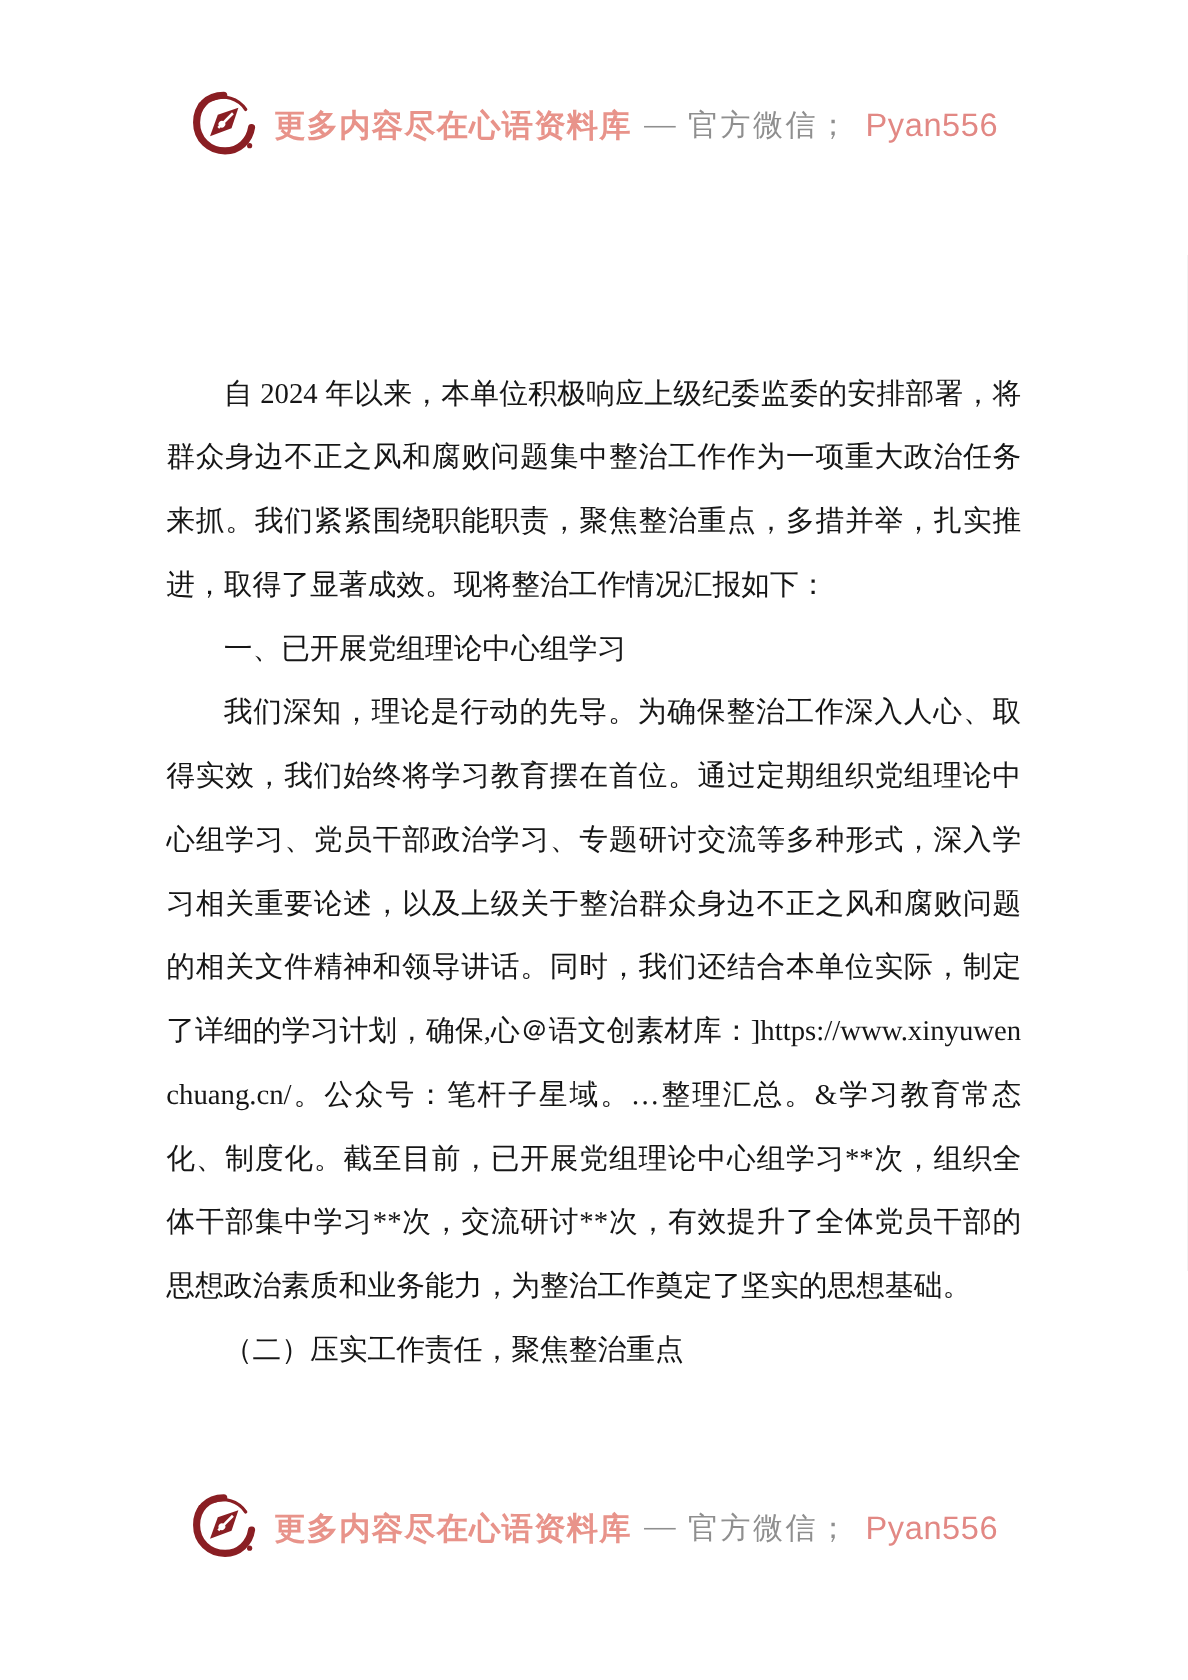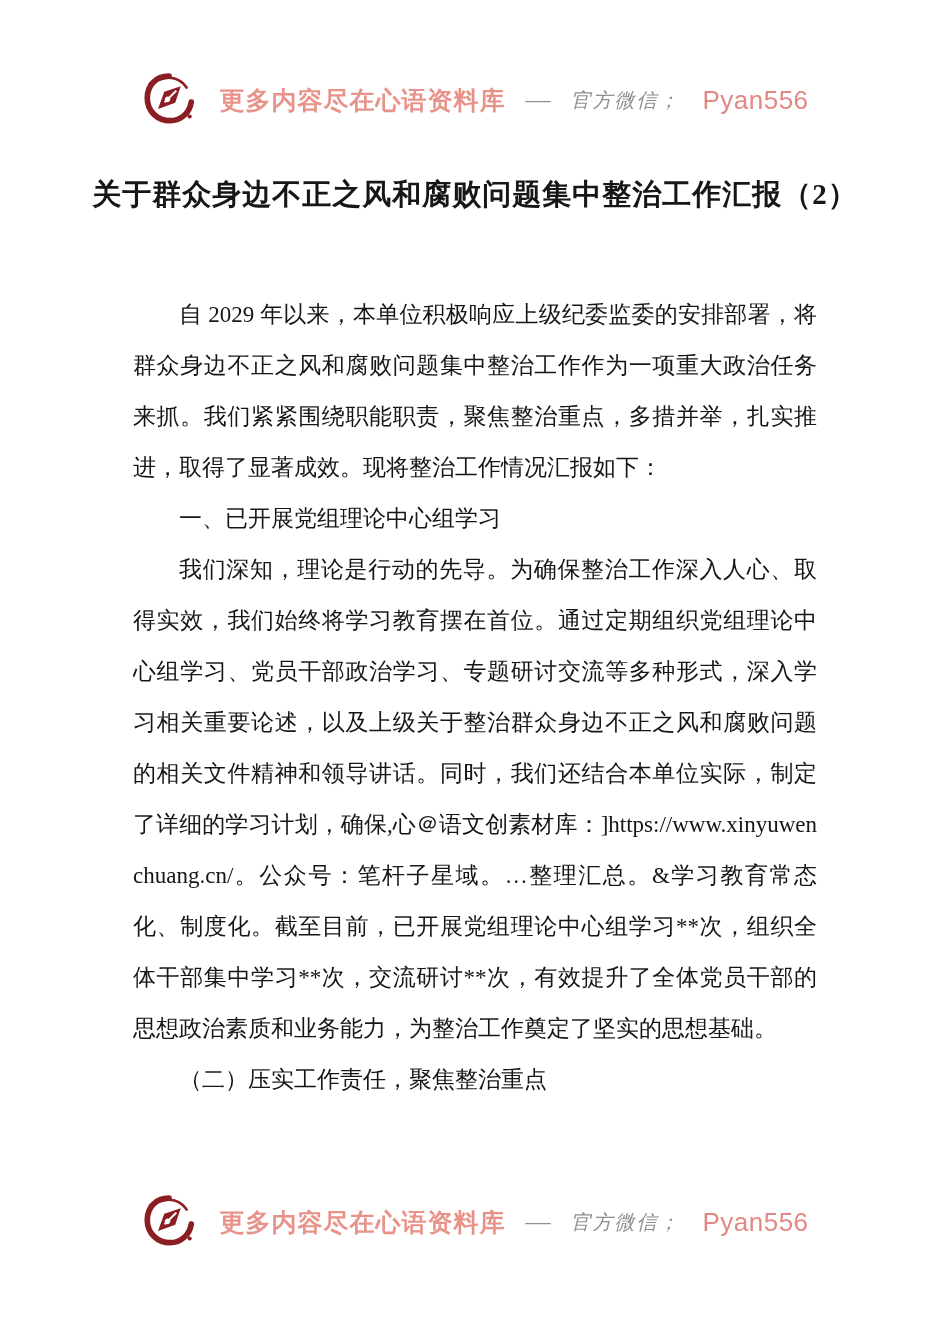--- a/index.html
+++ b/index.html
@@ -15,21 +15,21 @@
   }
 
   
   .brand-row {
     position: absolute;
     left: 0;
     width: 100%;
     display: flex;
     justify-content: center;
     align-items: center;
-    gap: 22px;
+    gap: 12px;
     white-space: nowrap;
   }
   .brand-row.header { top: 70px; }
   .brand-row.footer { top: 1192px; }
   .logo-wrap {
     width: 56px;
     height: 60px;
     display: inline-flex;
     align-items: center;
     justify-content: center;
@@ -41,22 +41,21 @@
     letter-spacing: 1px;
     color: var(--brand-salmon, #e8938a);
     font-family: "Liberation Serif", serif;
   }
   .brand-dash {
     font-size: 25px;
     color: var(--wechat-gray, #8f8f8f);
     margin: 0 -2px;
   }
   .wechat-label {
-    font-size: 20px;
-    font-style: italic;
+    font-size: 24px;
     color: var(--wechat-gray, #8f8f8f);
     font-family: "Liberation Serif", serif;
     letter-spacing: 2px;
   }
   .wechat-id {
     font-size: 26px;
     color: var(--wechat-id-salmon, #e28884);
     font-family: "Liberation Sans", sans-serif;
     letter-spacing: 0.5px;
   }
@@ -113,24 +112,23 @@
         <circle cx="47" cy="45" r="2" fill="#8a1e23"></circle>
         <circle cx="9" cy="13" r="1.6" fill="#8a1e23"></circle>
       </svg>
     </span>
     <span class="brand-text">更多内容尽在心语资料库</span>
     <span class="brand-dash">—</span>
     <span class="wechat-label">官方微信；</span>
     <span class="wechat-id">Pyan556</span>
   </div>
 
-  <h1 class="doc-title">关于群众身边不正之风和腐败问题集中整治工作汇报（2）</h1>
 
   <div class="doc-body">
-    <p>自 2029 年以来，本单位积极响应上级纪委监委的安排部署，将群众身边不正之风和腐败问题集中整治工作作为一项重大政治任务来抓。我们紧紧围绕职能职责，聚焦整治重点，多措并举，扎实推进，取得了显著成效。现将整治工作情况汇报如下：</p>
+    <p>自 2024 年以来，本单位积极响应上级纪委监委的安排部署，将群众身边不正之风和腐败问题集中整治工作作为一项重大政治任务来抓。我们紧紧围绕职能职责，聚焦整治重点，多措并举，扎实推进，取得了显著成效。现将整治工作情况汇报如下：</p>
     <p>一、已开展党组理论中心组学习</p>
     <p>我们深知，理论是行动的先导。为确保整治工作深入人心、取得实效，我们始终将学习教育摆在首位。通过定期组织党组理论中心组学习、党员干部政治学习、专题研讨交流等多种形式，深入学习相关重要论述，以及上级关于整治群众身边不正之风和腐败问题的相关文件精神和领导讲话。同时，我们还结合本单位实际，制定了详细的学习计划，确保,心＠语文创素材库：]https://www.xinyuwenchuang.cn/。公众号：笔杆子星域。…整理汇总。&amp;学习教育常态化、制度化。截至目前，已开展党组理论中心组学习**次，组织全体干部集中学习**次，交流研讨**次，有效提升了全体党员干部的思想政治素质和业务能力，为整治工作奠定了坚实的思想基础。</p>
     <p>（二）压实工作责任，聚焦整治重点</p>
   </div>
 
   <div class="brand-row footer">
     <span class="logo-wrap">
       <svg width="56" height="60" viewBox="0 0 54 58" aria-hidden="true">
         <path d="M27 6 C14 6 6 15 6 27 C6 40 16 49 28 49 C39 49 47 41 48.5 31" fill="none" stroke="#8a1e23" stroke-width="5.5" stroke-linecap="round"></path>
         <path d="M19 9 C27 5.5 38 8 44 17" fill="none" stroke="#8a1e23" stroke-width="2.5" stroke-linecap="round"></path>

